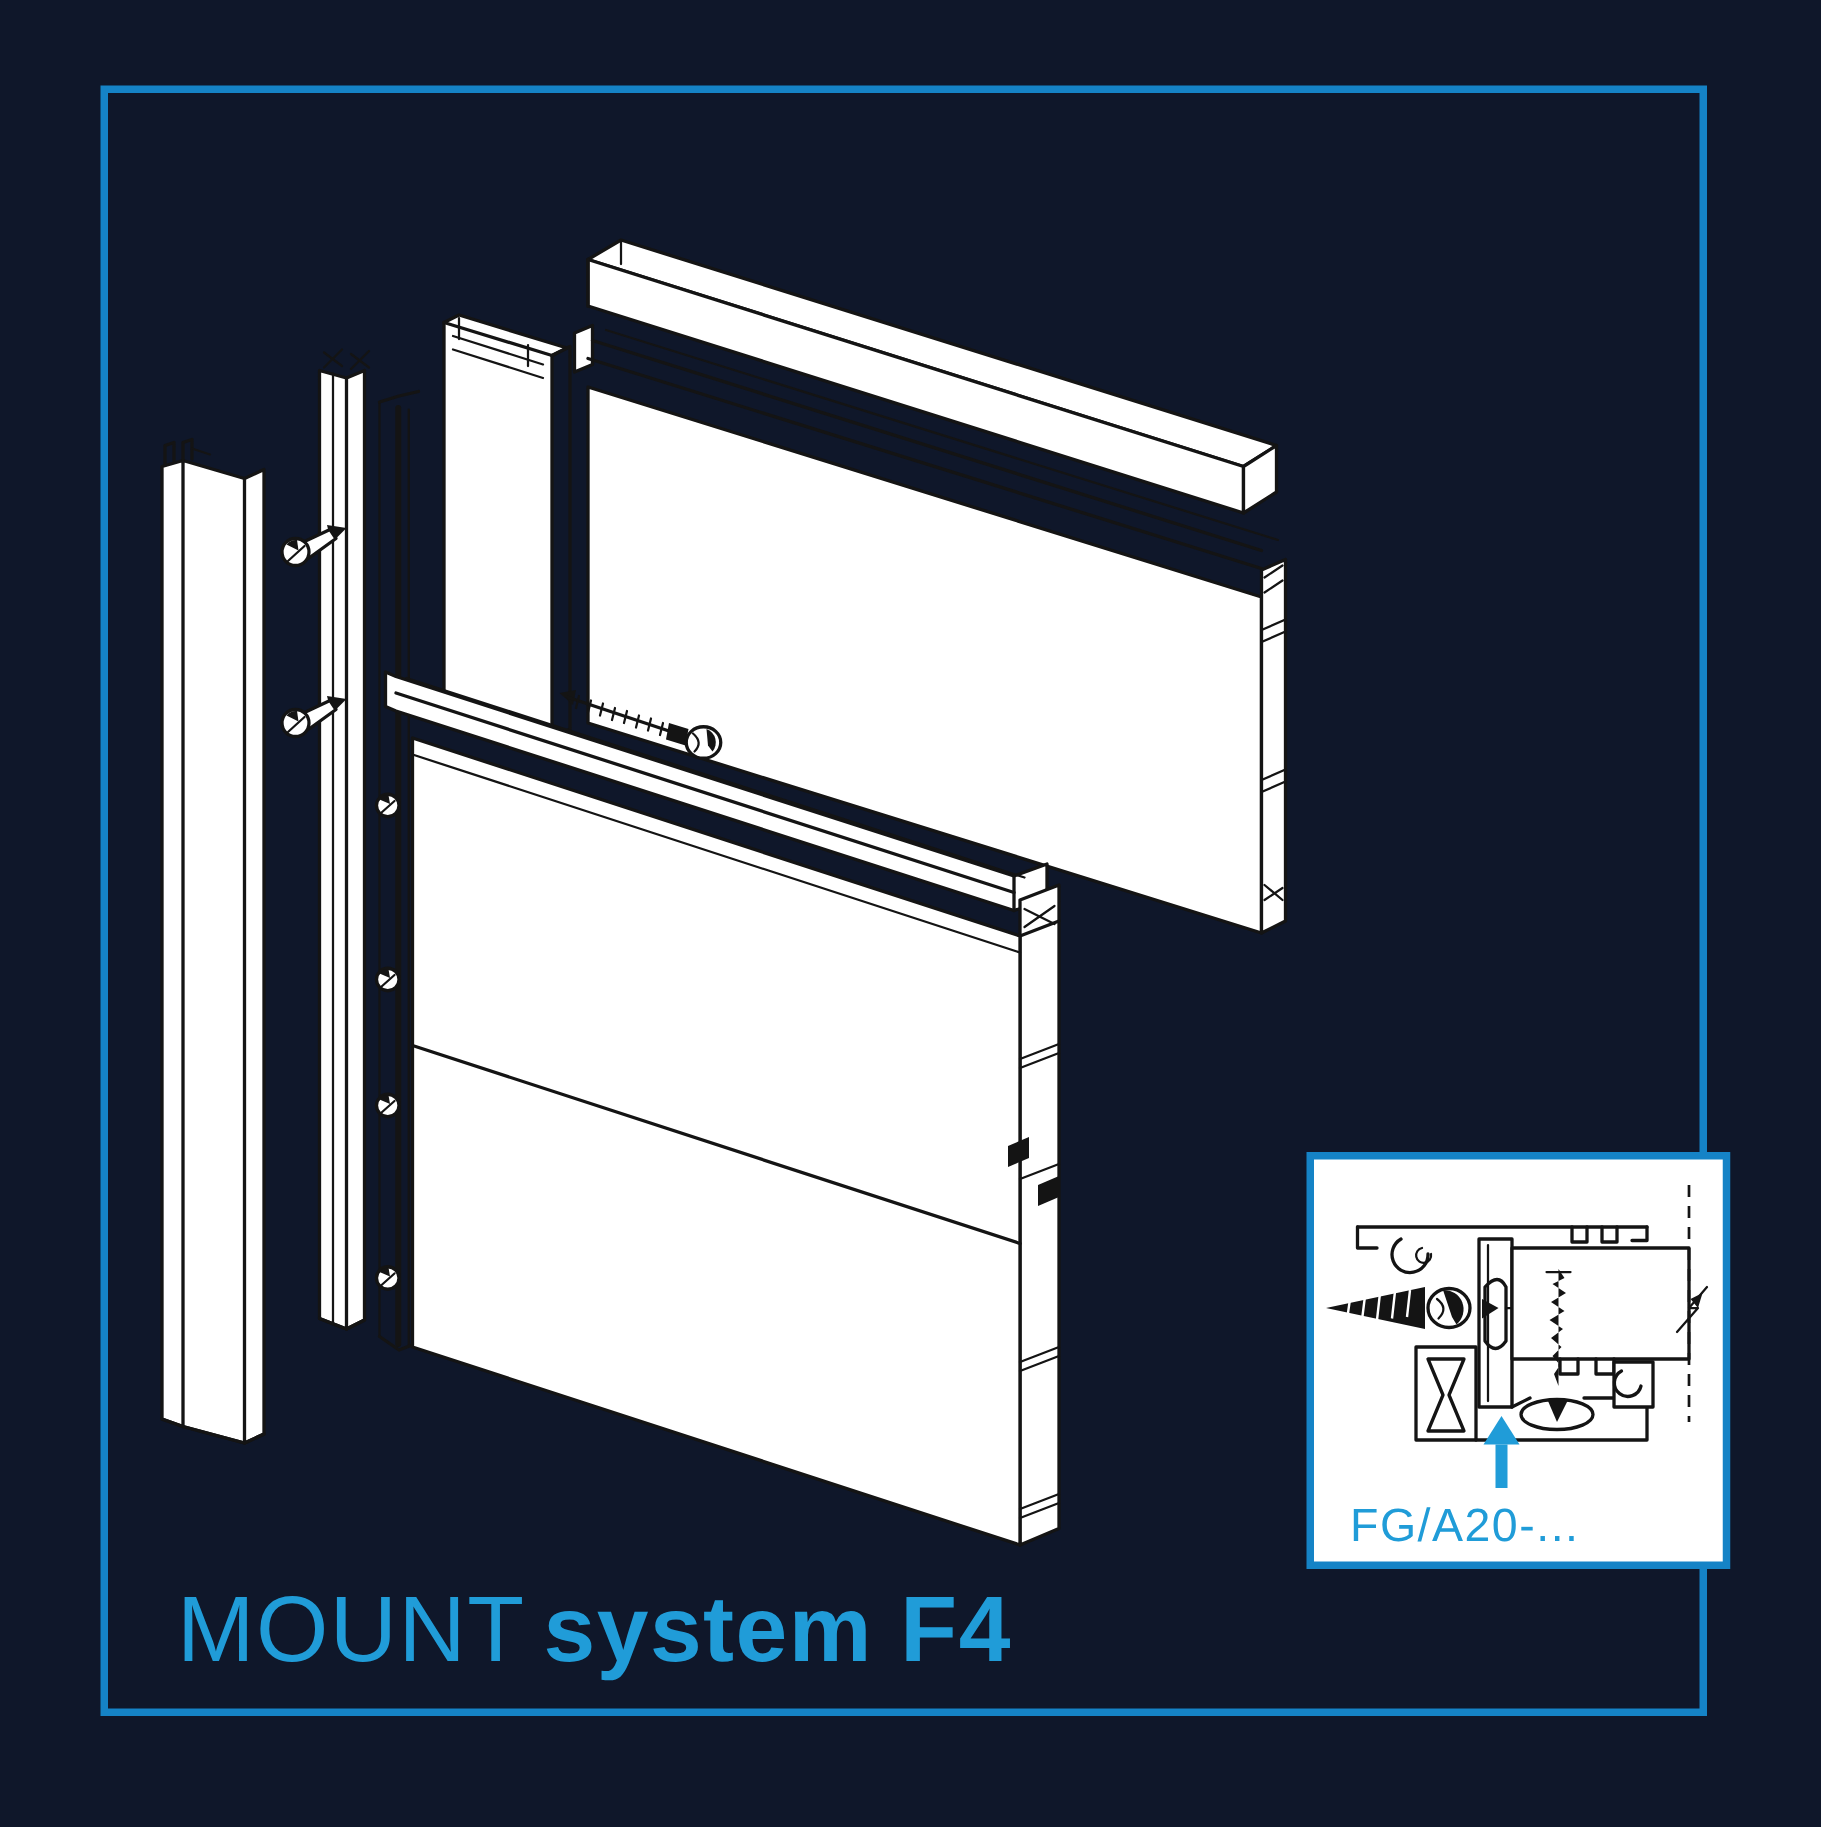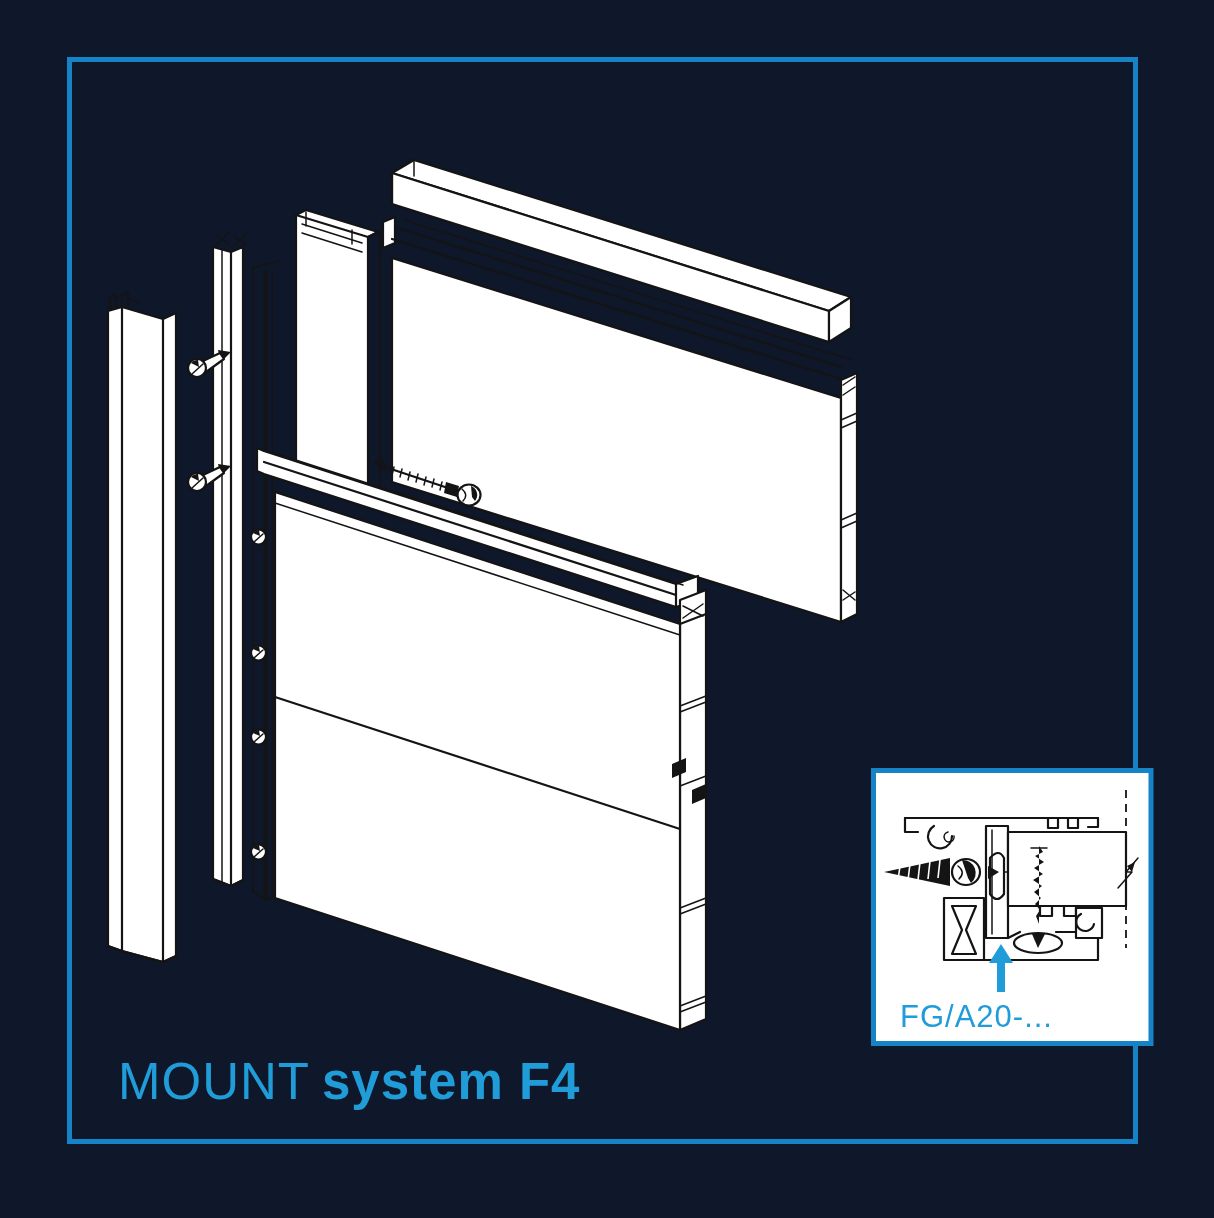--- a/index.html
+++ b/index.html
@@ -19,21 +19,21 @@
   .thick{fill:none;stroke:var(--line-black);stroke-width:4;stroke-linecap:round;}
   .face{fill:#fff;stroke:var(--line-black);stroke-width:2.2;stroke-linejoin:round;}
   .blk{fill:var(--line-black);stroke:none;}
   .wtick{fill:none;stroke:#fff;stroke-width:1.6;}
   .frame{fill:none;stroke:var(--frame-blue);stroke-width:5;}
   .inset-bg{fill:#fff;stroke:var(--frame-blue);stroke-width:5;}
   .dash{fill:none;stroke:var(--line-black);stroke-width:1.8;stroke-dasharray:8 6;}
   .accent{fill:var(--accent-blue);stroke:none;}
   
   .title{
-    position:absolute;left:118px;top:1056px;font-size:51px;line-height:1;
+    position:absolute;left:118px;top:1056px;font-size:62px;line-height:1;
     color:var(--accent-blue);white-space:nowrap;letter-spacing:1px;
   }
   .title .brand{font-weight:400;}
   .title .product{font-weight:700;margin-left:12px;}
   .inset-label{
     position:absolute;left:900px;top:1001px;font-size:31px;line-height:1;
     color:var(--accent-blue);letter-spacing:1px;white-space:nowrap;
   }
 </style>
 </head>

